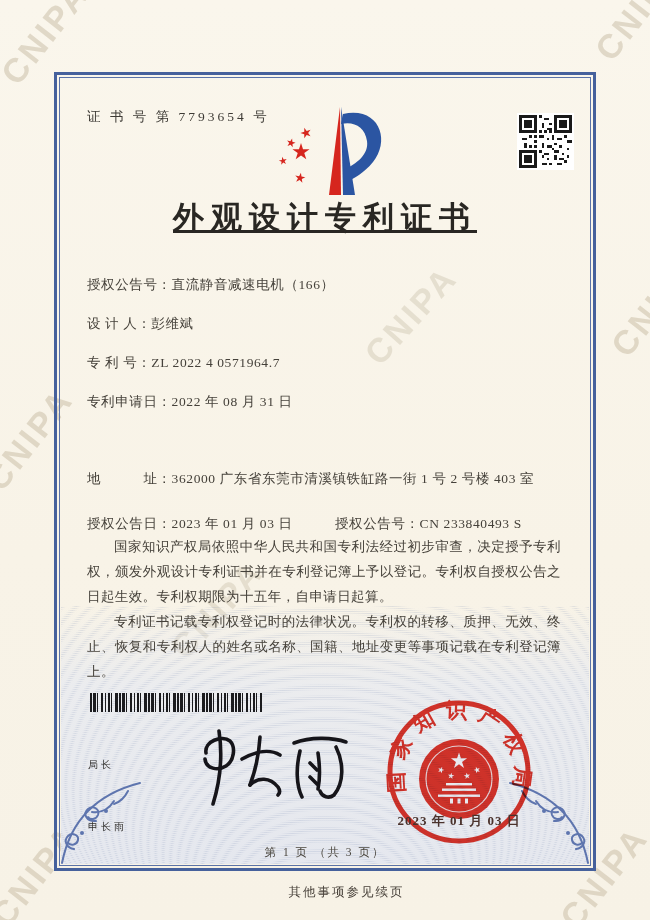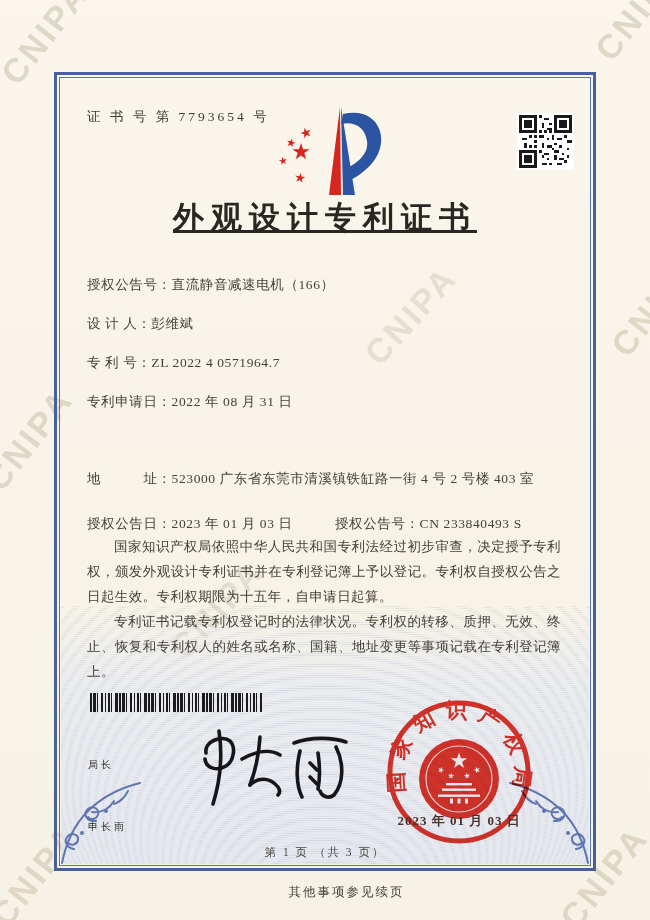--- a/index.html
+++ b/index.html
@@ -179,21 +179,21 @@
   <div class="row" style="top:315px">
     <span>设  计  人：</span><span>彭维斌</span>
   </div>
   <div class="row" style="top:354px">
     <span>专  利  号：</span><span>ZL 2022 4 0571964.7</span>
   </div>
   <div class="row" style="top:393px">
     <span>专利申请日：</span><span>2022 年 08 月 31 日</span>
   </div>
   <div class="row" style="top:470px">
-    <span>地　　　址：</span><span>523000 广东省东莞市清溪镇铁缸路一街 4 号 2 号楼 403 室</span>
+    <span>地　　　址：</span><span>362000 广东省东莞市清溪镇铁缸路一街 1 号 2 号楼 403 室</span>
   </div>
   <div class="row" style="top:515px">
     <span>授权公告日：</span><span>2023 年 01 月 03 日</span>
     <span class="pair2">
       <span>授权公告号：</span><span>CN 233840493 S</span>
     </span>
   </div>
 
   <div class="paras">
     <p>国家知识产权局依照中华人民共和国专利法经过初步审查，决定授予专利权，颁发外观设计专利证书并在专利登记簿上予以登记。专利权自授权公告之日起生效。专利权期限为十五年，自申请日起算。</p>

